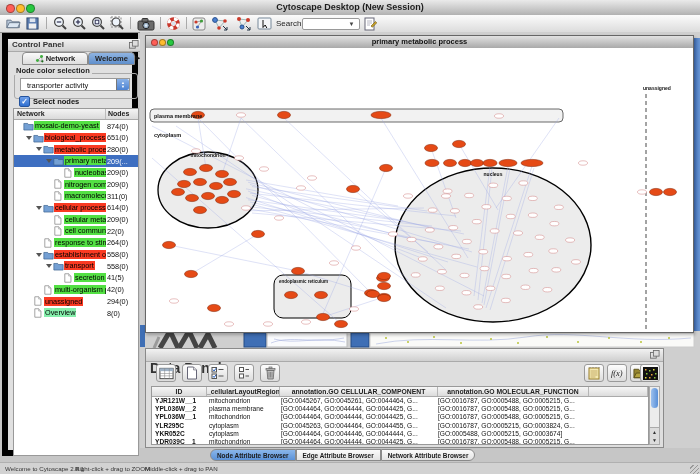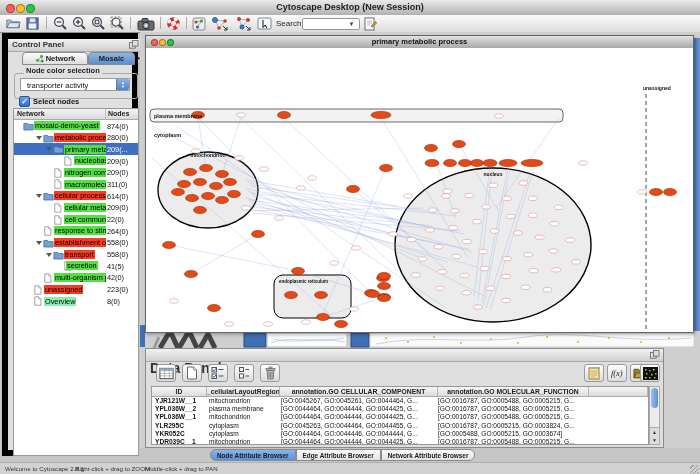--- a/index.html
+++ b/index.html
@@ -24,21 +24,21 @@
   .cpanel{left:2px;top:33px;width:136px;height:423px;background:#e0e0e0;border:6px solid #000000;box-sizing:border-box;}
   .cp-head{left:0;top:0;width:134px;height:12px;background:linear-gradient(#f2f2f2,#cfcfcf);border-bottom:1px solid #aaa;}
   .cp-head-text{left:4px;top:1px;font-size:8px;font-weight:bold;color:#333;}
   .float-ico{top:1px;width:10px;height:9px;}
   .cp-tab{top:13px;height:13px;border:1px solid #8a8a8a;border-radius:4px 4px 0 0;box-sizing:border-box;
           font-size:7.5px;font-weight:bold;color:#222;display:flex;align-items:center;justify-content:center;gap:2px;}
   .cp-tab.on{background:linear-gradient(#8fb4e2,#5f8fcc);}
   .cp-tab.off{background:linear-gradient(#fafafa,#dedede);}
   .cp-tab-more{left:127px;top:15px;font-size:7px;color:#111;}
   .fieldset{left:6px;top:34px;width:122px;height:24px;border:1px solid #aaa;border-radius:3px;}
-  .fieldset-title{left:16px;top:27px;font-size:7.5px;font-weight:bold;color:#222;background:#e0e0e0;padding:0 2px;}
+  .fieldset-title{left:6px;top:27px;font-size:7.5px;font-weight:bold;color:#222;background:#e0e0e0;padding:0 2px;}
   .combo{left:12px;top:39px;width:110px;height:13px;background:#fff;border:1px solid #999;border-radius:0;box-sizing:border-box;}
   .combo-text{left:6px;top:2px;font-size:7.5px;color:#111;}
   .combo-btn{right:0;top:0;width:12px;height:11px;background:linear-gradient(#8ab2e8,#4c82d2);border-left:1px solid #777;
              border-radius:0 2px 2px 0;display:flex;flex-direction:column;align-items:center;justify-content:center;color:#fff;font-size:4px;line-height:4px;}
   .chk-row{left:11px;top:57px;height:10px;display:flex;align-items:center;gap:3px;}
   .chk{width:9px;height:9px;border-radius:2px;background:linear-gradient(#6fa0ea,#2f6fd0);border:.5px solid #23539e;
        color:#fff;font-size:8px;line-height:9px;text-align:center;font-weight:bold;}
   .chk-label{font-size:7.5px;font-weight:bold;color:#111;}
   .treebox{left:5px;top:69px;width:126px;height:348px;background:#fff;border:1px solid #999;box-sizing:border-box;overflow:hidden;}
   .tree-head{height:10px;background:linear-gradient(#f4f4f4,#dadada);border-bottom:1px solid #aaa;position:relative;}
@@ -218,21 +218,21 @@
   <div class="abs cp-tab off" style="left:14px;width:66px">
     <svg width="9" height="9" viewBox="0 0 11 11">
         <path d="M3 8L8 3M8 3L9 9M3 8L9 9" stroke="#777" stroke-width=".7"></path>
         <circle cx="3" cy="8" r="1.8" fill="#3fae3f"></circle>
         <circle cx="8" cy="3" r="1.8" fill="#3fae3f"></circle>
         <circle cx="9" cy="9" r="1.4" fill="#1c6e1c"></circle>
       </svg>
     <span>Network</span>
   </div>
   <div class="abs cp-tab on" style="left:80px;width:47px">
-    <span>Mosaic</span>
+    <span>Welcome</span>
   </div>
   <span class="abs cp-tab-more">▶</span>
 
   <div class="abs fieldset"></div>
   <span class="abs fieldset-title">Node color selection</span>
   <div class="abs combo">
     <span class="abs combo-text">transporter activity</span>
     <span class="abs combo-btn">
         <span>▲</span>
         <span>▼</span>
@@ -253,20 +253,30 @@
         <div class="t-row">
           <span class="t-ico" style="left: 9px;">
             <svg width="11" height="10" viewBox="0 0 13 11">
               <path d="M1 2.5h4.5l1 1.3H12v6.5H1z" fill="#74a0d4" stroke="#39618f" stroke-width=".8"></path>
             </svg>
           </span>
           <span class="t-chip" style="left: 20px; background: rgb(83, 224, 67); max-width: 70px;">mosaic-demo-yeast</span>
           <span class="t-count">874(0)</span>
         </div>
         <div class="t-row">
+          <span class="t-arrow" style="left: 12px;"></span>
+          <span class="t-ico" style="left: 19px;">
+            <svg width="11" height="10" viewBox="0 0 13 11">
+              <path d="M1 2.5h4.5l1 1.3H12v6.5H1z" fill="#74a0d4" stroke="#39618f" stroke-width=".8"></path>
+            </svg>
+          </span>
+          <span class="t-chip" style="left: 30px; background: rgb(250, 58, 34); max-width: 60px;">biological_process</span>
+          <span class="t-count">651(0)</span>
+        </div>
+        <div class="t-row">
           <span class="t-arrow" style="left: 22px;"></span>
           <span class="t-ico" style="left: 29px;">
             <svg width="11" height="10" viewBox="0 0 13 11">
               <path d="M1 2.5h4.5l1 1.3H12v6.5H1z" fill="#74a0d4" stroke="#39618f" stroke-width=".8"></path>
             </svg>
           </span>
           <span class="t-chip" style="left: 40px; background: rgb(250, 58, 34); max-width: 50px;">metabolic process</span>
           <span class="t-count">280(0)</span>
         </div>
         <div class="t-row sel">
@@ -369,42 +379,42 @@
           <span class="t-chip" style="left: 50px; background: rgb(250, 58, 34); max-width: 40px;">transport</span>
           <span class="t-count">558(0)</span>
         </div>
         <div class="t-row">
           <span class="t-ico" style="left: 49px;">
             <svg width="9" height="10" viewBox="0 0 11 13">
               <path d="M2 1h5l3 3v8H2z" fill="#fff" stroke="#888"></path>
               <path d="M7 1v3h3" fill="#ddd" stroke="#888" stroke-width=".6"></path>
             </svg>
           </span>
-          <span class="t-chip" style="left: 52px; background: rgb(83, 224, 67); max-width: 30px;">secretion</span>
+          <span class="t-chip" style="left: 60px; background: rgb(83, 224, 67); max-width: 30px;">secretion</span>
           <span class="t-count">41(5)</span>
         </div>
         <div class="t-row">
           <span class="t-ico" style="left: 29px;">
             <svg width="9" height="10" viewBox="0 0 11 13">
               <path d="M2 1h5l3 3v8H2z" fill="#fff" stroke="#888"></path>
               <path d="M7 1v3h3" fill="#ddd" stroke="#888" stroke-width=".6"></path>
             </svg>
           </span>
           <span class="t-chip" style="left: 40px; background: rgb(83, 224, 67); max-width: 50px;">multi-organism pro</span>
           <span class="t-count">42(0)</span>
         </div>
         <div class="t-row">
           <span class="t-ico" style="left: 19px;">
             <svg width="9" height="10" viewBox="0 0 11 13">
               <path d="M2 1h5l3 3v8H2z" fill="#fff" stroke="#888"></path>
               <path d="M7 1v3h3" fill="#ddd" stroke="#888" stroke-width=".6"></path>
             </svg>
           </span>
           <span class="t-chip" style="left: 30px; background: rgb(250, 58, 34); max-width: 60px;">unassigned</span>
-          <span class="t-count">223(0)</span>
+          <span class="t-count">294(0)</span>
         </div>
         <div class="t-row">
           <span class="t-ico" style="left: 19px;">
             <svg width="9" height="10" viewBox="0 0 11 13">
               <path d="M2 1h5l3 3v8H2z" fill="#fff" stroke="#888"></path>
               <path d="M7 1v3h3" fill="#ddd" stroke="#888" stroke-width=".6"></path>
             </svg>
           </span>
           <span class="t-chip" style="left: 30px; background: #86efac; max-width: 60px;">Overview</span>
           <span class="t-count">8(0)</span>

